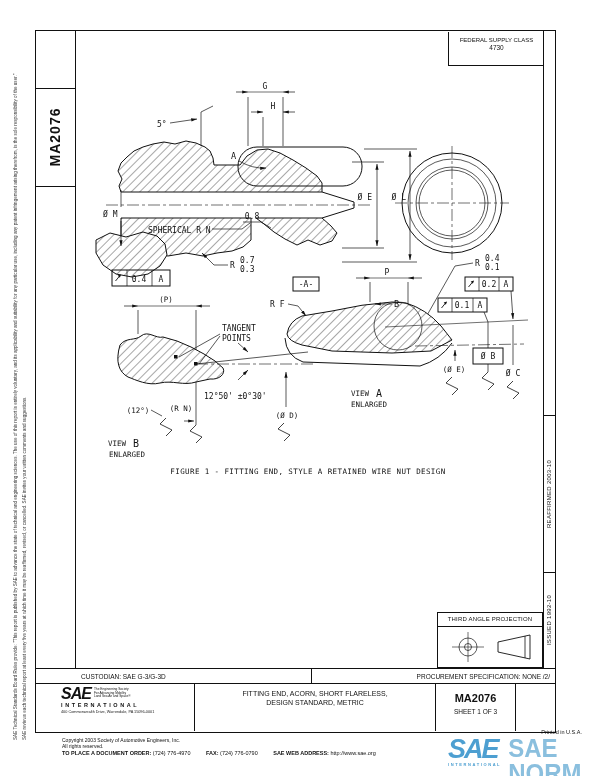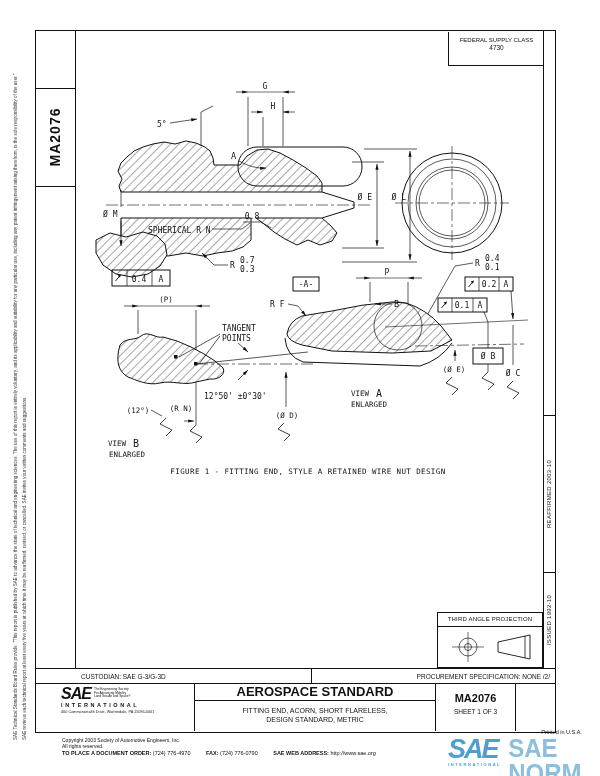--- a/index.html
+++ b/index.html
@@ -319,21 +319,20 @@
         <span class="sae-tag">
           <span>The Engineering Society</span>
           <span>For Advancing Mobility</span>
           <span>Land Sea Air and Space®</span>
         </span>
       </div>
       <div class="sae-intl">INTERNATIONAL</div>
       <div class="sae-addr">400 Commonwealth Drive, Warrendale, PA 15096-0001</div>
     </div>
     <div class="tb-center">
-      <div class="tb-as">AEROSPACE STANDARD</div>
       <div class="tb-title">
         <div>FITTING END, ACORN, SHORT FLARELESS,</div>
         <div>DESIGN STANDARD, METRIC</div>
       </div>
     </div>
     <div class="tb-num">
       <div class="n">MA2076</div>
       <div class="s">SHEET 1 OF 3</div>
     </div>
     <div class="tb-empty"></div>

